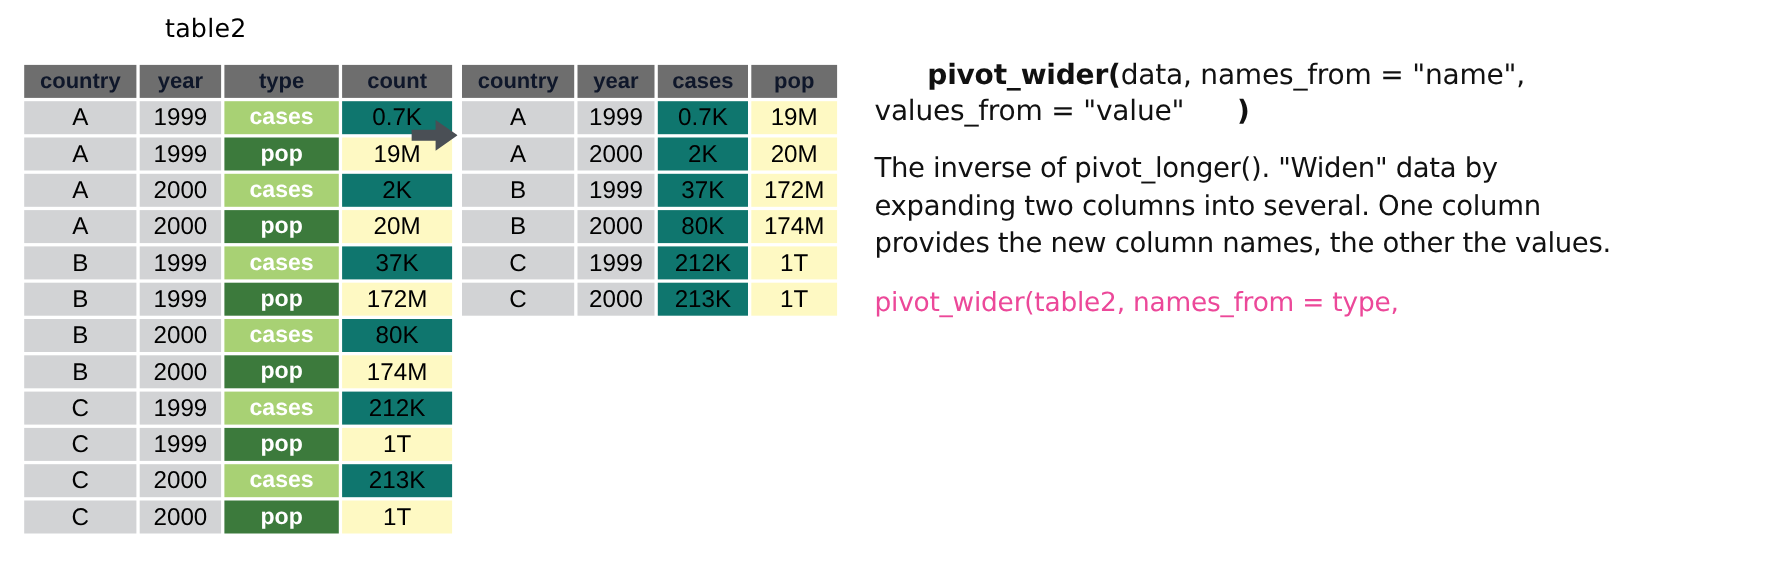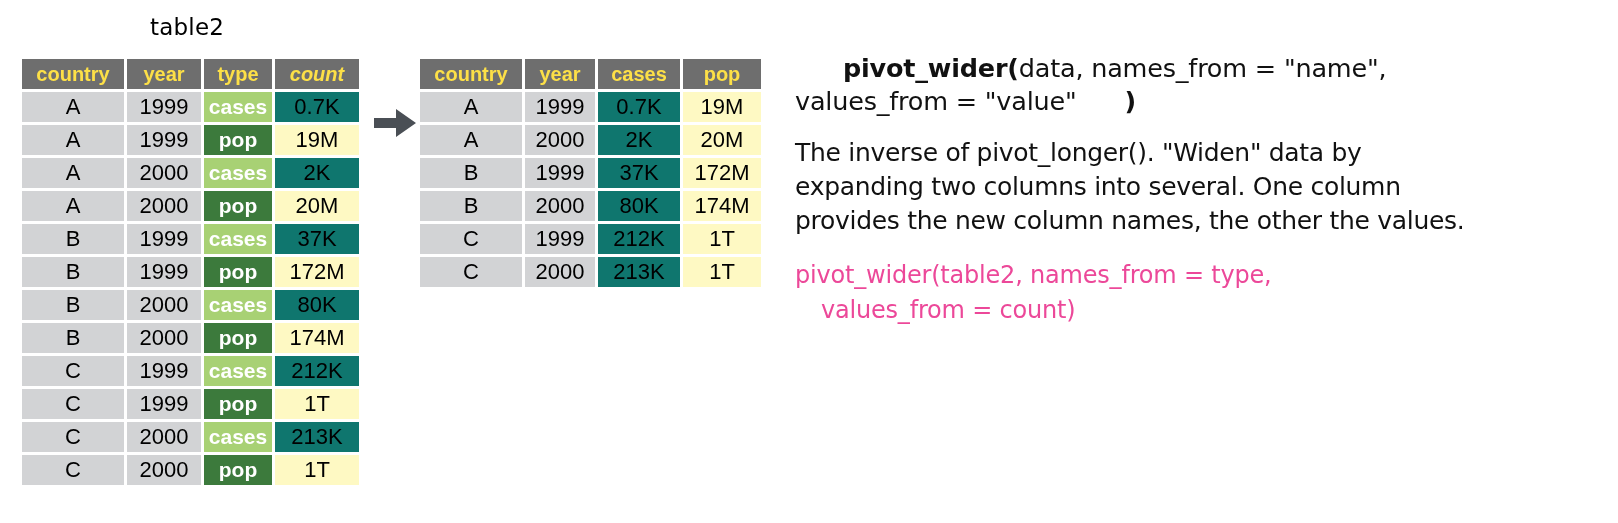--- a/index.html
+++ b/index.html
@@ -39,21 +39,21 @@
     line-height: 30px;
     font-size: 21px;
     font-weight: bold;
     color: #000000;
     text-align: center;
     font-family: "Liberation Sans", sans-serif;
     vertical-align: middle;
     white-space: nowrap;
   }
   table.grid th {
-    color: #fde047;
+    color: #0f172a;
     font-size: 20px;
     background: #6e6e6e;
   }
   
   .c-grey   { background: #d2d3d5; }
   .c-yellow { background: #0f766e; }
   .c-orange { background: #fef9c3; }
   .c-lgreen { background: #a8d174; }
   .c-dgreen { background: #3c7a3c; }
   .h-grey   { background: #6e6e6e; }
@@ -62,22 +62,22 @@
 
   .t-white  { color: #ffffff !important; }
 
   
   .val { font-weight: normal !important; font-size: 22px !important; }
   .lbl { font-weight: bold !important; }
 
   
   .lt .col-country { width: 102px; }
   .lt .col-year    { width: 74px;  }
-  .lt .col-type    { width: 68px;  }
-  .lt .col-count   { width: 84px; font-style: italic;  }
+  .lt .col-type    { width: 104px;  }
+  .lt .col-count   { width: 100px;  }
 
   
   .rt .col-country { width: 102px; }
   .rt .col-year    { width: 70px;  }
   .rt .col-cases   { width: 82px;  }
   .rt .col-pop     { width: 78px;  }
 
   
   .arrow {
     position: absolute;
@@ -275,15 +275,15 @@
   </table>
 </div>
 
 <div class="panel">
   <p class="sig"><b>pivot_wider(</b><span class="reg">data, names_from = "name", values_from = "value"</span><b>)</b></p>
 
   <p class="desc">The inverse of pivot_longer(). "Widen" data by expanding two columns into several. One column provides the new column names, the other the values.</p>
 
   <p class="code">
     <span>pivot_wider(table2, names_from = type,</span><br>
-    <span class="indent"></span><span>values_from = count)</span>
+    <span class="indent"></span>
   </p>
 </div>
 
 </body></html>

